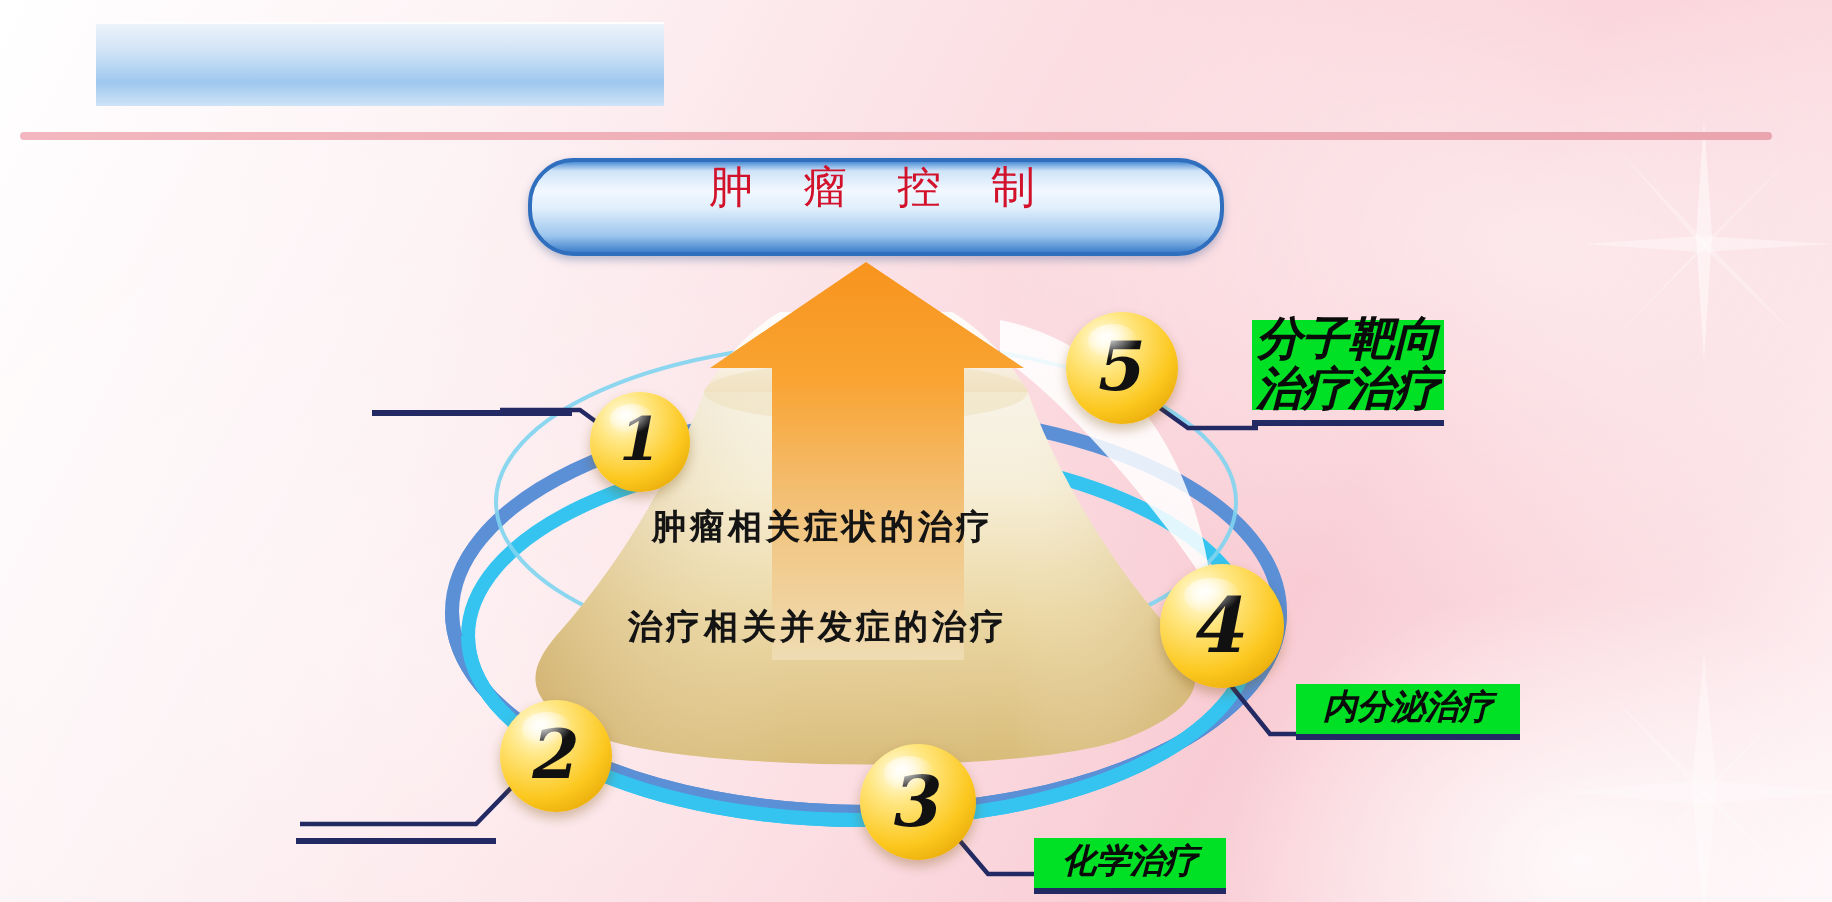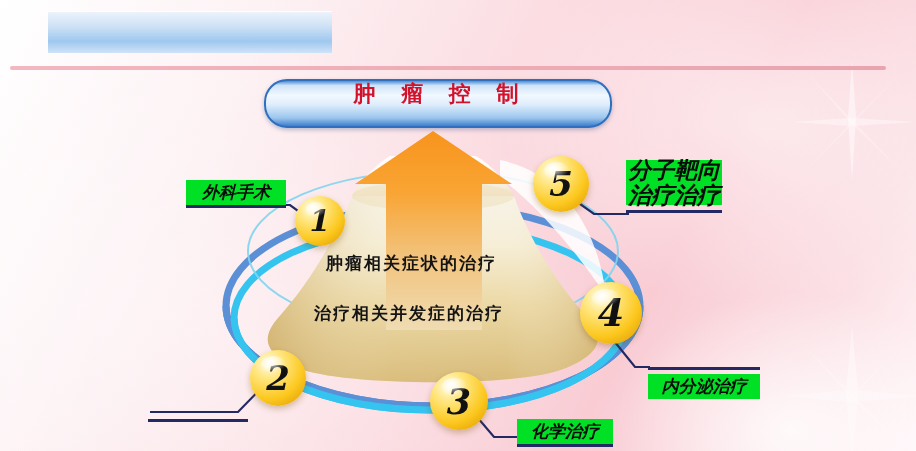--- a/index.html
+++ b/index.html
@@ -43,21 +43,21 @@
     position:absolute;left:264px;top:79px;width:344px;height:45px;
     border-radius:23px;
     background:linear-gradient(180deg,#4f8fd6 0%,#cfe3f8 10%,#f2f8ff 32%,#dfeefc 52%,#9cc6ee 82%,#3f7fcb 100%);
     border:2px solid #2f6fbe;
     box-shadow:0 2px 4px rgba(60,90,140,.35);
   }
   #pill-text{
     position:absolute;left:264px;top:79px;width:344px;height:30px;
     display:flex;align-items:center;justify-content:center;
     font-family:"DejaVu Serif","Liberation Serif",serif;
-    font-weight:700;font-size:22px;color:#d2122b;letter-spacing:9px;
+    font-weight:400;font-size:22px;color:#d2122b;letter-spacing:9px;
     text-indent:9px;white-space:nowrap;
   }
 
   
   #graphic{position:absolute;left:0;top:0;width:916px;height:451px;}
 
   
   .sphere{
     position:absolute;border-radius:50%;
     background:
@@ -189,23 +189,20 @@
     <polyline points="250,205 290,205 316,224" fill="none" stroke="#232a63" stroke-width="2.2"></polyline>
     <polyline points="150,412 238,412 271,378" fill="none" stroke="#232a63" stroke-width="2.2"></polyline>
     <polyline points="519,437 494,437 466,404" fill="none" stroke="#232a63" stroke-width="2.2"></polyline>
     <polyline points="650,367 635,367 606,331" fill="none" stroke="#232a63" stroke-width="2.2"></polyline>
     <polyline points="629,214 594,214 566,194" fill="none" stroke="#232a63" stroke-width="2.2"></polyline>
   </svg>
 
   <div class="caption" style="left:326px;top:252px;">肿瘤相关症状的治疗</div>
   <div class="caption" style="left:314px;top:302px;">治疗相关并发症的治疗</div>
 
-  <div class="glabel" style="left:186px;top:180px;width:100px;height:25px;font-size:17px;">
-    <span class="ln">外科手术</span>
-  </div>
   <div class="underline" style="left:186px;top:205px;width:100px;"></div>
   <div class="sphere" style="left:295px;top:196px;width:50px;height:50px;">
     <span class="gloss"></span>
     <span class="num" style="font-size:30px;">1</span>
   </div>
 
   <div class="underline" style="left:148px;top:419px;width:100px;"></div>
   <div class="sphere" style="left:250px;top:350px;width:56px;height:56px;">
     <span class="gloss"></span>
     <span class="num" style="font-size:34px;">2</span>
@@ -213,21 +210,21 @@
 
   <div class="glabel" style="left:517px;top:419px;width:96px;height:25px;font-size:17px;text-align:center;">
     <span class="ln">化学治疗</span>
   </div>
   <div class="underline" style="left:517px;top:444px;width:96px;"></div>
   <div class="sphere" style="left:430px;top:372px;width:58px;height:58px;">
     <span class="gloss"></span>
     <span class="num" style="font-size:35px;">3</span>
   </div>
 
-  <div class="glabel" style="left:648px;top:342px;width:112px;height:25px;font-size:17px;margin-top:32px;">
+  <div class="glabel" style="left:648px;top:342px;width:112px;height:25px;font-size:17px;">
     <span class="ln">内分泌治疗</span>
   </div>
   <div class="underline" style="left:648px;top:367px;width:112px;"></div>
   <div class="sphere" style="left:580px;top:282px;width:62px;height:62px;">
     <span class="gloss"></span>
     <span class="num" style="font-size:38px;">4</span>
   </div>
 
   <div class="glabel" style="left:626px;top:160px;width:96px;height:45px;font-size:23px;">
     <span class="ln">分子靶向</span>

